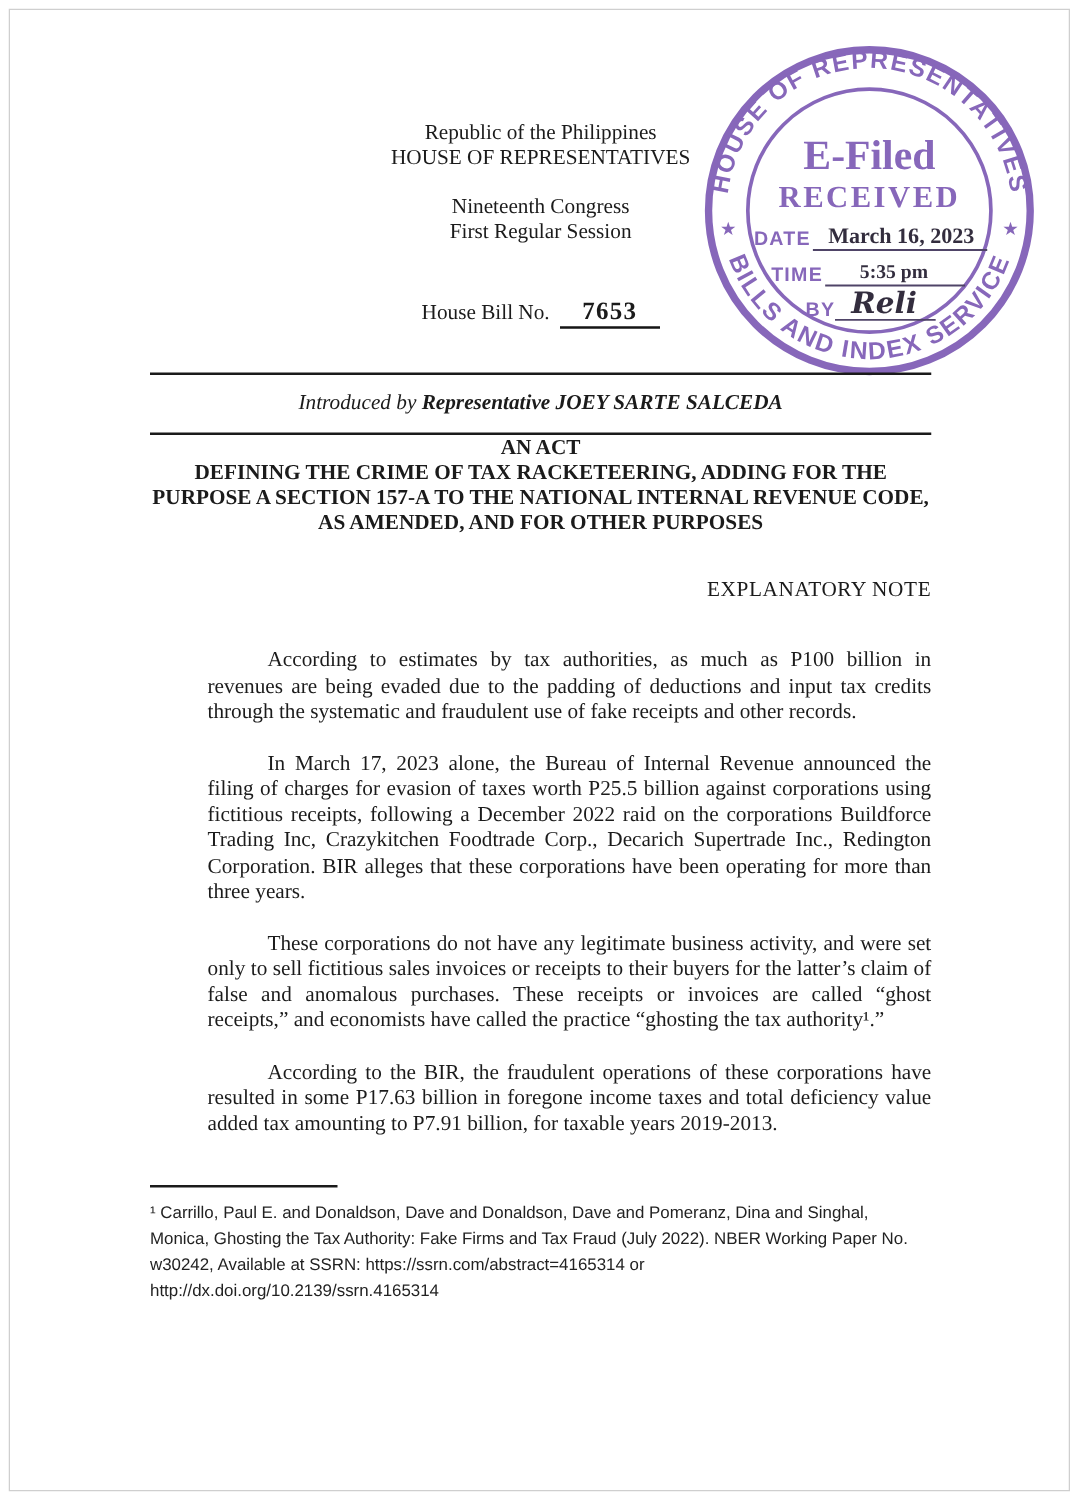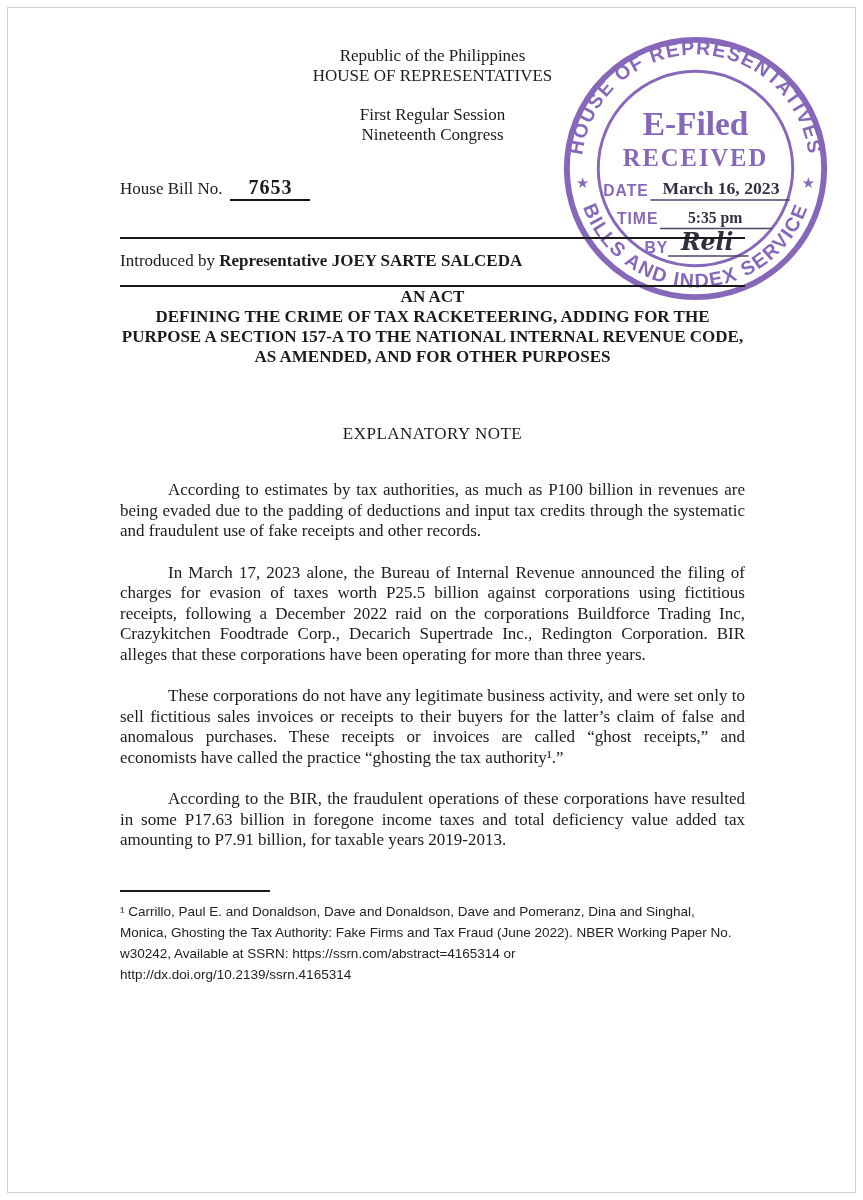--- a/index.html
+++ b/index.html
@@ -11,47 +11,47 @@
     font-family: "Liberation Serif", serif;
     color: #1b1b1b;
   }
   .page-edge {
     position: absolute; inset: 7px;
     border: 1px solid #cfcfcf;
     pointer-events: none;
   }
   .doc {
     position: relative;
-    padding: 46px 118px 0 120px;
+    padding: 96px 118px 0 120px;
     font-size: 17px;
     line-height: 20px;
   }
   .center { text-align: center; }
   .header-block div { line-height: 20px; }
   .congress-block { margin-top: 19px; }
-  .bill-line { margin-top: 32px; }
+  .bill-line { margin-top: 44px; text-align: center; }
   .bill-no {
     font-weight: bold;
     font-size: 20px;
     letter-spacing: 1px;
     border-bottom: 2px solid #151515;
     padding: 0 18px 1px 18px;
     margin-left: 8px;
   }
   .rule {
     border-top: 2px solid #1a1a1a;
     height: 0; width: 100%;
   }
   .rule-1 { margin-top: 38px; }
-  .introduced { margin: 12px 0 14px 0; text-align: left; }
+  .introduced { margin: 12px 0 14px 0; text-align: center; font-style: italic; }
   .introduced .bold { font-weight: bold; }
   .act-title { text-align: center; font-weight: bold; }
   .act-title div { line-height: 20px; }
-  .explanatory { margin-top: 57px; text-align: center; letter-spacing: 0.5px; }
-  .body-text { margin-top: 36px; }
+  .explanatory { margin-top: 34px; text-align: right; letter-spacing: 0.5px; }
+  .body-text { margin-top: 36px; margin-left: 46px; }
   .body-text p {
     text-align: justify;
     text-indent: 48px;
     line-height: 20.5px;
     margin: 0 0 21px 0;
   }
   .footnote-rule {
     margin-top: 39px;
     width: 150px;
     border-top: 2px solid #1a1a1a;
@@ -160,22 +160,22 @@
     <line class="stamp-line" x1="112" y1="229" x2="194" y2="229"></line>
   </svg>
 </div>
 
 <div class="doc">
 
   <div class="center header-block">
     <div>Republic of the Philippines</div>
     <div>HOUSE OF REPRESENTATIVES</div>
     <div class="congress-block">
+      <div>Nineteenth Congress</div>
       <div>First Regular Session</div>
-      <div>Nineteenth Congress</div>
     </div>
   </div>
 
   <div class="bill-line">
     <span>House Bill No.</span><span class="bill-no">7653</span>
   </div>
 
   <div class="rule rule-1"></div>
 
   <div class="introduced">
@@ -192,15 +192,15 @@
   <div class="explanatory bold" style="font-weight:normal;">EXPLANATORY NOTE</div>
 
   <div class="body-text">
     <p>According to estimates by tax authorities, as much as P100 billion in revenues are being evaded due to the padding of deductions and input tax credits through the systematic and fraudulent use of fake receipts and other records.</p>
     <p>In March 17, 2023 alone, the Bureau of Internal Revenue announced the filing of charges for evasion of taxes worth P25.5 billion against corporations using fictitious receipts, following a December 2022 raid on the corporations Buildforce Trading Inc, Crazykitchen Foodtrade Corp., Decarich Supertrade Inc., Redington Corporation. BIR alleges that these corporations have been operating for more than three years.</p>
     <p>These corporations do not have any legitimate business activity, and were set only to sell fictitious sales invoices or receipts to their buyers for the latter’s claim of false and anomalous purchases. These receipts or invoices are called “ghost receipts,” and economists have called the practice “ghosting the tax authority¹.”</p>
     <p>According to the BIR, the fraudulent operations of these corporations have resulted in some P17.63 billion in foregone income taxes and total deficiency value added tax amounting to P7.91 billion, for taxable years 2019-2013.</p>
   </div>
 
   <div class="footnote-rule"></div>
-  <div class="footnote">¹ Carrillo, Paul E. and Donaldson, Dave and Donaldson, Dave and Pomeranz, Dina and Singhal, Monica, Ghosting the Tax Authority: Fake Firms and Tax Fraud (June 2022). NBER Working Paper No. w30242, Available at SSRN: https://ssrn.com/abstract=4165314 or http://dx.doi.org/10.2139/ssrn.4165314</div>
+  <div class="footnote">¹ Carrillo, Paul E. and Donaldson, Dave and Donaldson, Dave and Pomeranz, Dina and Singhal, Monica, Ghosting the Tax Authority: Fake Firms and Tax Fraud (July 2022). NBER Working Paper No. w30242, Available at SSRN: https://ssrn.com/abstract=4165314 or http://dx.doi.org/10.2139/ssrn.4165314</div>
 
 </div>
 
 </body></html>

